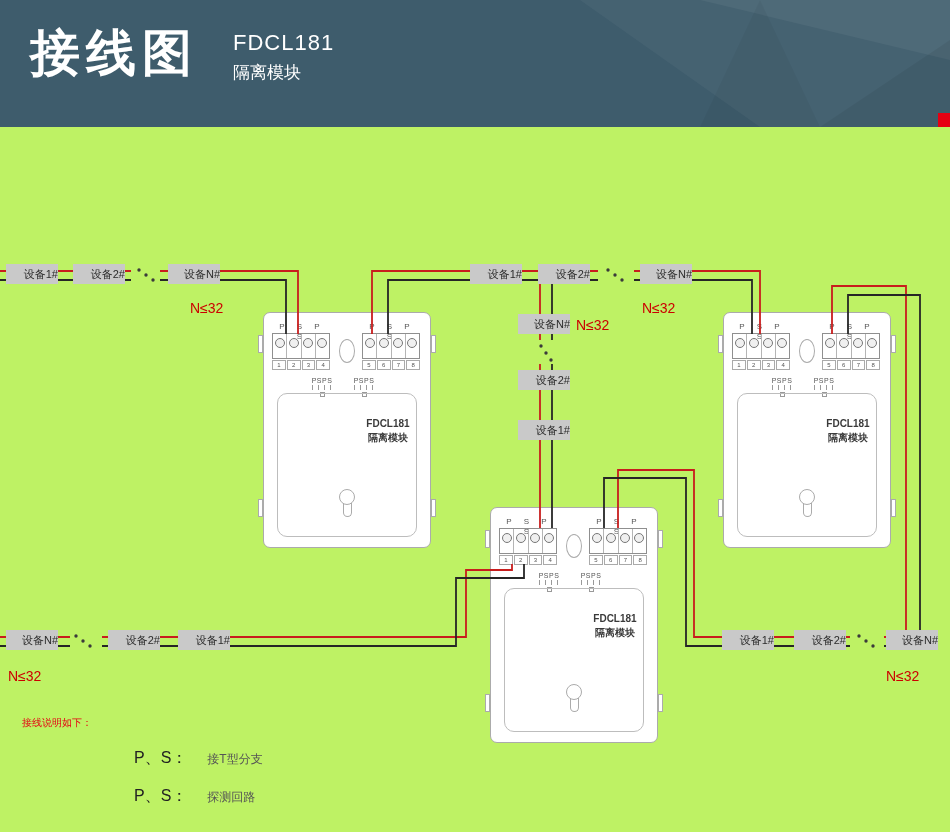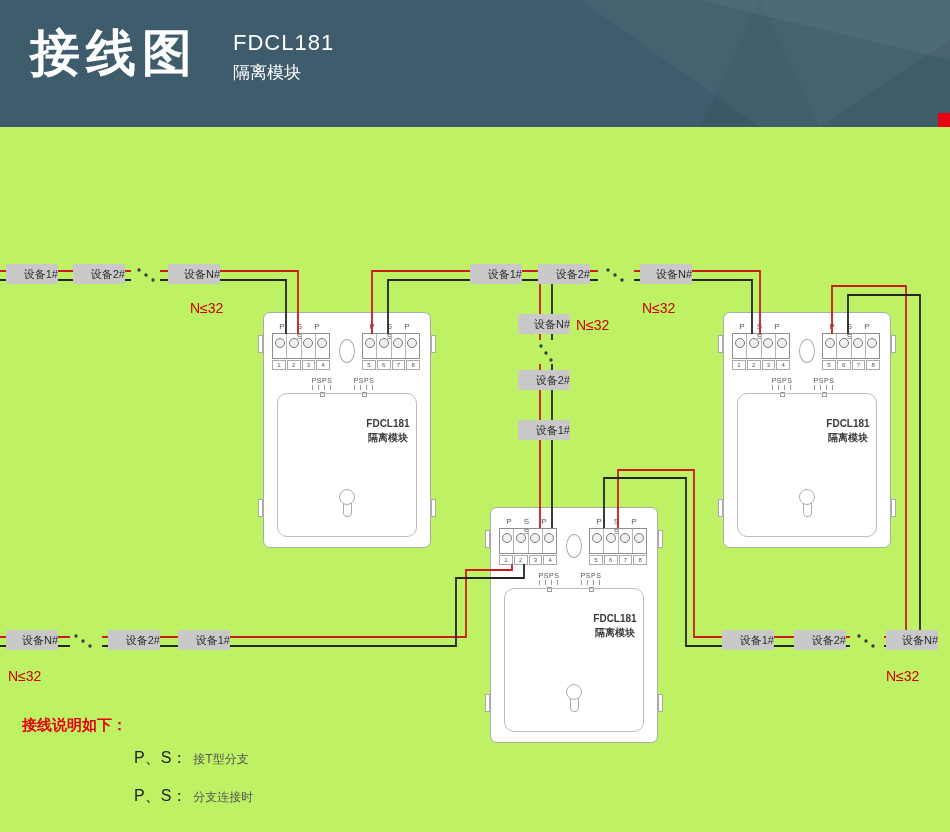--- a/index.html
+++ b/index.html
@@ -43,23 +43,23 @@
   .psmini-sq{width:5px;height:5px;border:1px solid #999;margin:2px auto 0}
   .mlabel{position:absolute;left:90px;top:104px;width:68px;text-align:center;font-size:10px;font-weight:bold;color:#3a3a3a;line-height:1.35}
 
   
   .wires{position:absolute;left:0;top:0;z-index:3;pointer-events:none}
   .dev{position:absolute;width:52px;height:20px;background:#c9c9c9;color:#2b2b2b;font-size:11px;line-height:20px;
        text-align:right;z-index:4}
   .lim{position:absolute;color:#cc0000;font-size:14px;z-index:4}
 
   
-  .legend-title{position:absolute;left:22px;top:716px;font-size:15px;color:#e60012;font-weight:bold;z-index:2}
+  .legend-title{position:absolute;left:22px;top:716px;font-size:10px;color:#e60012;font-weight:normal;z-index:2}
   .legend-item{position:absolute;left:134px;font-size:16px;color:#222;z-index:2}
-  .legend-item .desc{font-size:12px;color:#555;margin-left:6px}
+  .legend-item .desc{font-size:12px;color:#555;margin-left:20px}
 </style>
 </head>
 <body>
 
 <div id="canvas">
 
   <div class="header">
     <svg width="950" height="127">
       <polygon points="580,0 950,0 950,127 760,127" fill="#ffffff" opacity="0.04"></polygon>
       <polygon points="700,0 950,0 950,60" fill="#ffffff" opacity="0.05"></polygon>
@@ -305,16 +305,16 @@
   <div class="dev" style="left:722px;top:630px">设备1#</div>
   <div class="dev" style="left:794px;top:630px">设备2#</div>
   <div class="dev" style="left:886px;top:630px">设备N#</div>
   <div class="lim" style="left:886px;top:668px">N≤32</div>
 
   <div class="legend-title">接线说明如下：</div>
   <div class="legend-item" style="top:748px">
     <span class="term">P、S：</span><span class="desc">接T型分支</span>
   </div>
   <div class="legend-item" style="top:786px">
-    <span class="term">P、S：</span><span class="desc">分支连接时</span>
+    <span class="term">P、S：</span><span class="desc">探测回路</span>
   </div>
 
 </div>
 
 </body></html>

